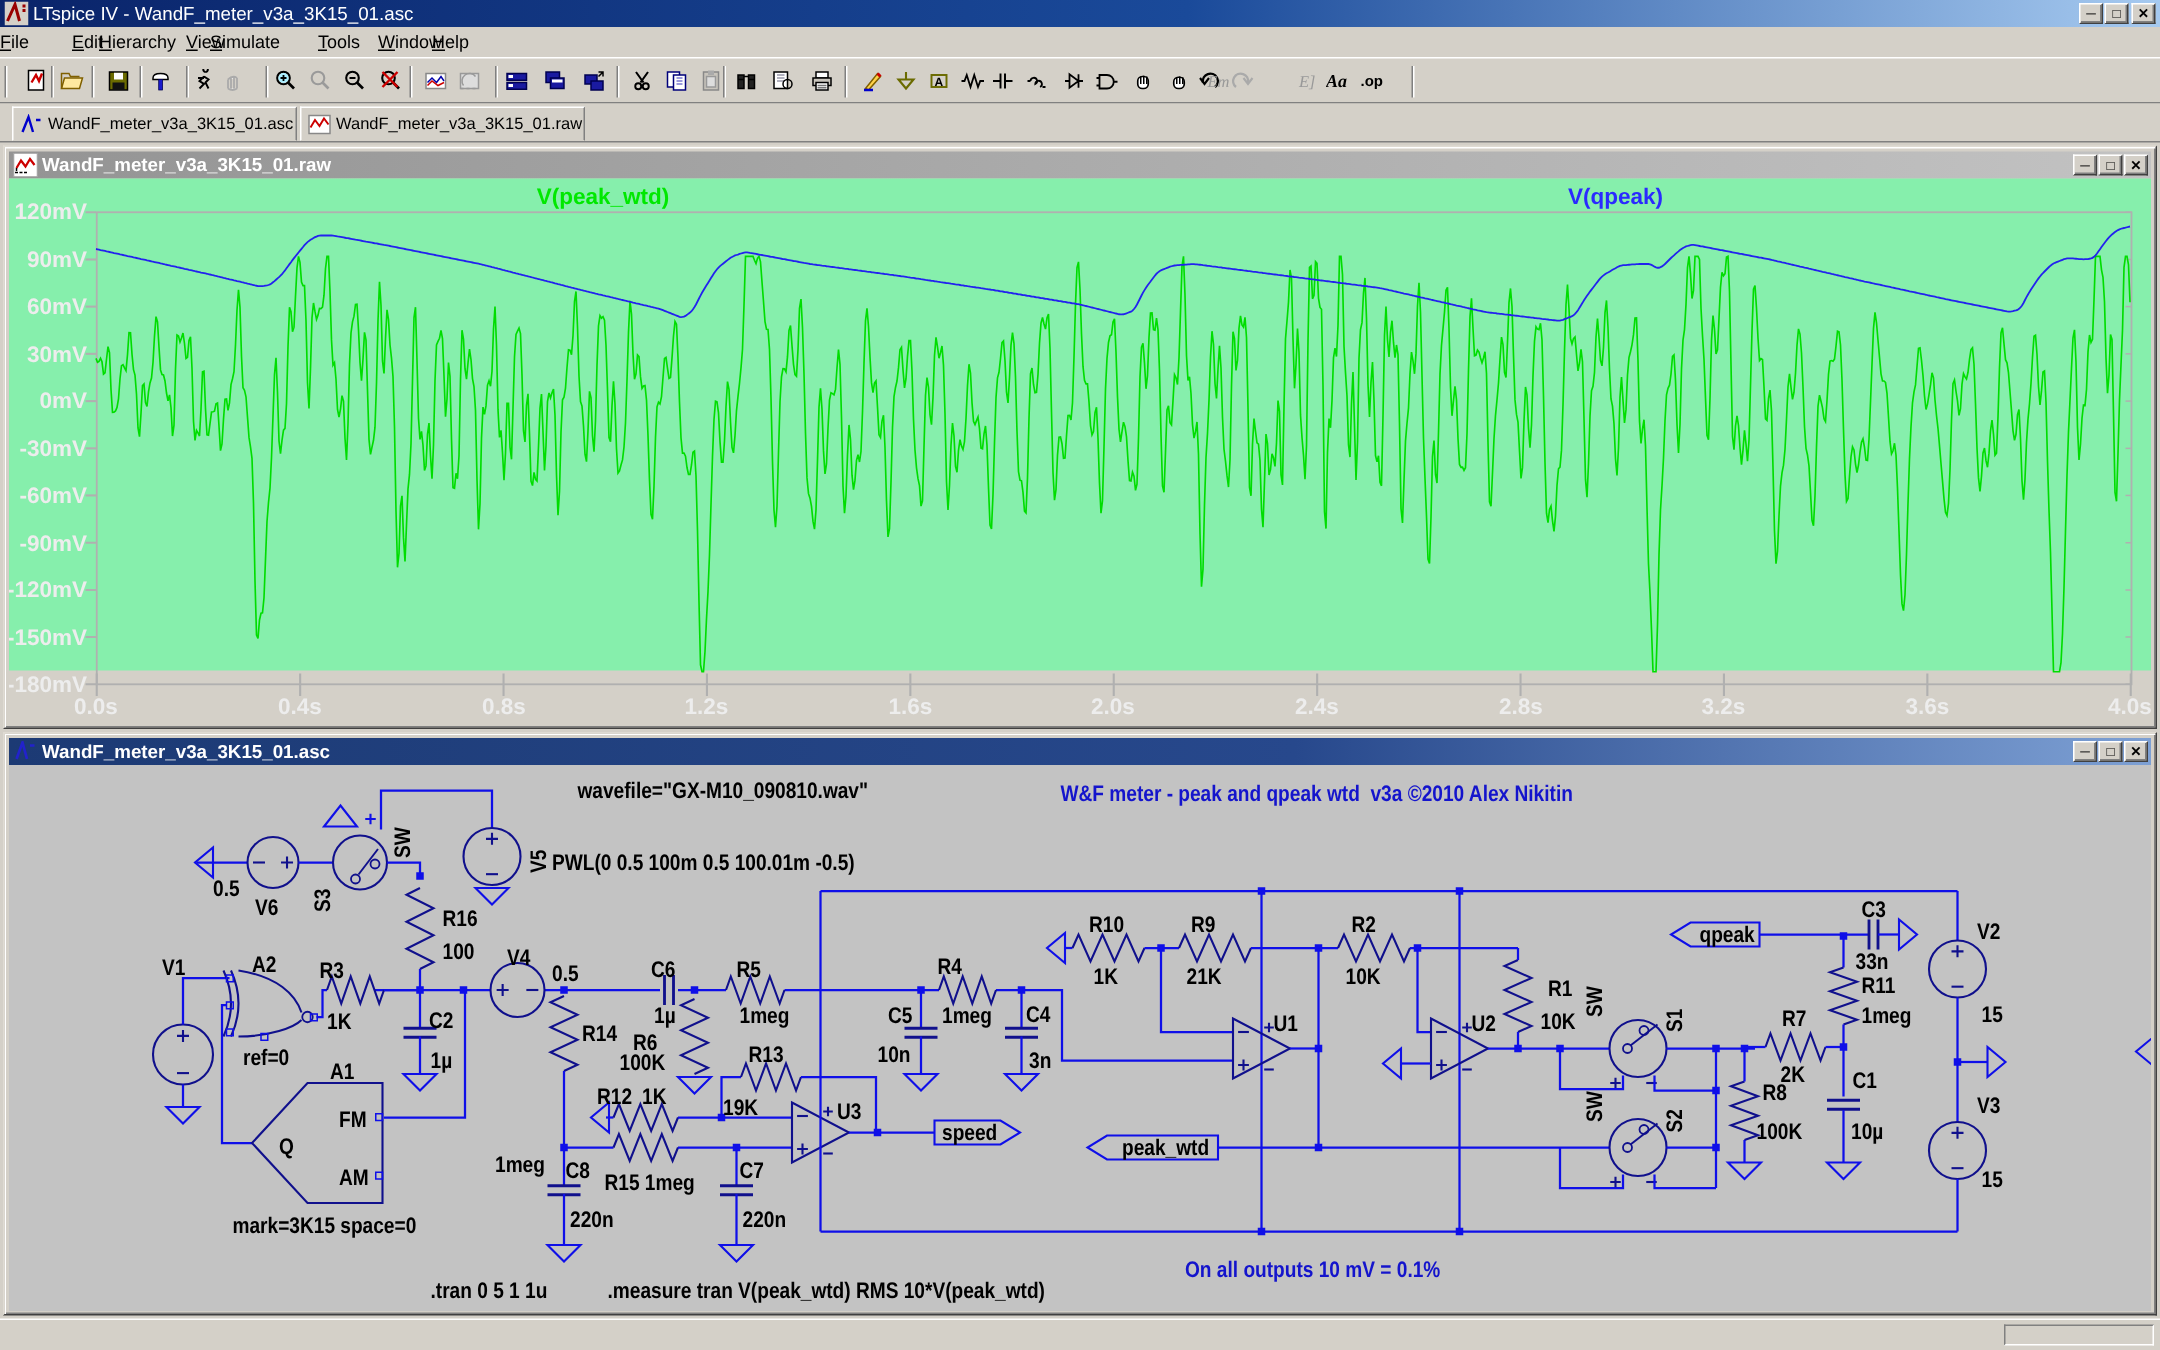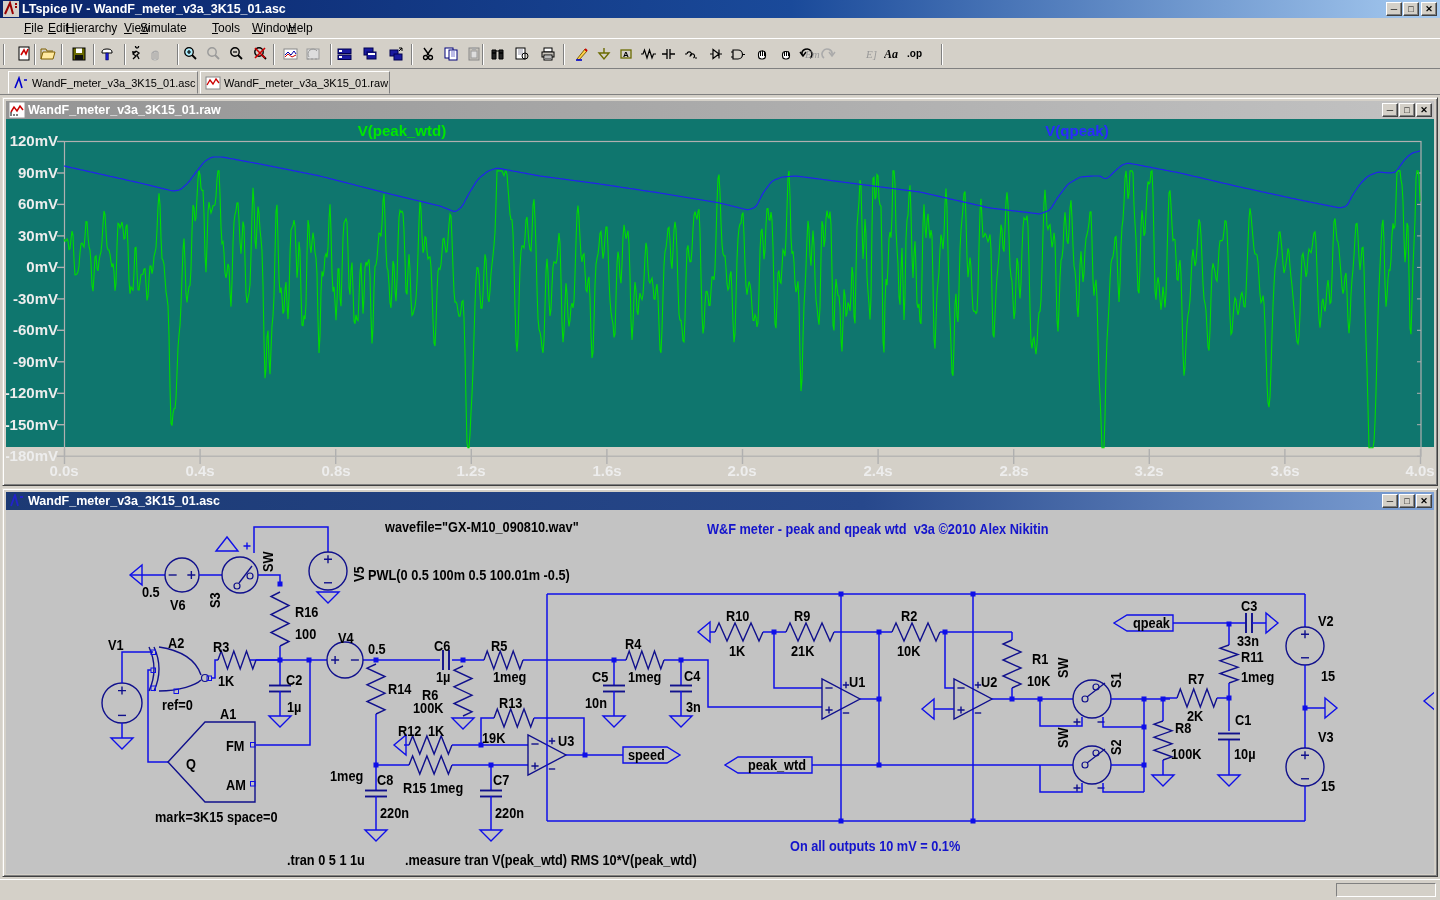--- a/index.html
+++ b/index.html
@@ -1,39 +1,39 @@
 <!DOCTYPE html>
 <html><head><meta charset="utf-8"><style>
 * { margin:0; padding:0; box-sizing:border-box; }
 html,body { width:1440px; height:900px; overflow:hidden; background:#d4d0c8;
   font-family:"Liberation Sans",sans-serif; }
 .abs { position:absolute; }
 #title { left:0; top:0; width:1440px; height:18px;
   background:linear-gradient(90deg,#0a246a 0%,#1a4a9a 55%,#a6caf0 100%); }
-#title .txt { position:absolute; left:22px; top:2px; color:#fff; font-weight:bold; font-size:12.5px; }
+#title .txt { position:absolute; left:22px; top:2px; color:#fff; font-weight:normal; font-size:12.5px; }
 .wbtn { position:absolute; top:2px; width:16px; height:14px; background:#d4d0c8;
   border:1px solid; border-color:#fff #404040 #404040 #fff; box-shadow:inset -1px -1px 0 #808080;
   font-size:9px; text-align:center; line-height:12px; color:#000; font-weight:bold; }
 #menu { left:0; top:18px; width:1440px; height:20px; background:#d4d0c8; font-size:12px; }
 #menu span { position:absolute; top:3px; color:#000; }
 #tbar { left:0; top:38px; width:1440px; height:31px; background:#d4d0c8;
   border-top:1px solid #fff; border-bottom:1px solid #808080; }
 .tbi { position:absolute; top:7px; width:19px; height:18px; }
 .sep { position:absolute; top:5px; width:2px; height:21px; border-left:1px solid #808080; border-right:1px solid #fff; }
 #tabs { left:0; top:69px; width:1440px; height:26px; background:#d4d0c8; border-bottom:1px solid #808080;}
 .tab { position:absolute; top:2px; height:23px; background:#d4d0c8;
   border:1px solid; border-color:#fff #808080 #d4d0c8 #fff;
   font-size:11px; color:#000; padding:5px 6px 0 23px; }
 .win { position:absolute; left:2px; width:1436px; background:#d4d0c8;
   border:1px solid; border-color:#dfdbd3 #404040 #404040 #dfdbd3;
   box-shadow:inset 1px 1px 0 #fff, inset -1px -1px 0 #808080; }
 .wtitle { position:absolute; left:3px; top:3px; right:3px; height:18px; color:#fff;
   font-weight:bold; font-size:12.5px; }
 .wtitle .txt { position:absolute; left:22px; top:2px; }
-#plot { position:absolute; left:3px; top:21px; width:1428px; height:328px; background:#0f766e; }
+#plot { position:absolute; left:3px; top:21px; width:1428px; height:328px; background:#86efac; }
 #schem { position:absolute; left:3px; top:21px; width:1428px; height:364px; background:#c3c3c3; }
 #status { left:0; top:879px; width:1440px; height:21px; background:#d4d0c8; border-top:1px solid #fff; }
 #status .pane { position:absolute; right:4px; top:3px; width:100px; height:14px;
   border:1px solid; border-color:#808080 #fff #fff #808080; }
 .wl { font:bold 15px "Liberation Sans"; fill:#ededed; }
 .gl { font:bold 15px "Liberation Sans"; fill:#00e800; }
 .bl { font:bold 15px "Liberation Sans"; fill:#2a2aff; }
 .tb { font:bold 15px "Liberation Sans"; fill:#000; }
 .tc { font:bold 15px "Liberation Sans"; fill:#1414cc; }
 </style></head>
@@ -42,21 +42,21 @@
   <svg class="abs" style="left:3px;top:1px" width="16" height="16">
       <rect width="16" height="16" fill="#d4d0c8"></rect>
       <path d="M2 13 L7 2 L10 13 M12 3 l2 0 m-2 3 l2 0" stroke="#900" stroke-width="2" fill="none"></path>
     </svg>
   <div class="txt">LTspice IV - WandF_meter_v3a_3K15_01.asc</div>
   <div class="wbtn" style="right:38px">─</div>
   <div class="wbtn" style="right:21px">□</div>
   <div class="wbtn" style="right:3px">✕</div>
 </div>
 <div class="abs" id="menu">
-    <span style="left:24px"><u>F</u>ile</span>
+    <span style="left:0"><u>F</u>ile</span>
     <span style="left:48px"><u>E</u>dit</span>
     <span style="left:66px"><u>H</u>ierarchy</span>
     <span style="left:124px"><u>V</u>iew</span>
     <span style="left:140px"><u>S</u>imulate</span>
     <span style="left:212px"><u>T</u>ools</span>
     <span style="left:252px"><u>W</u>indow</span>
     <span style="left:288px"><u>H</u>elp</span>
   </div>
 <div class="abs" id="tbar">
     <div class="sep" style="left:3px"></div>

